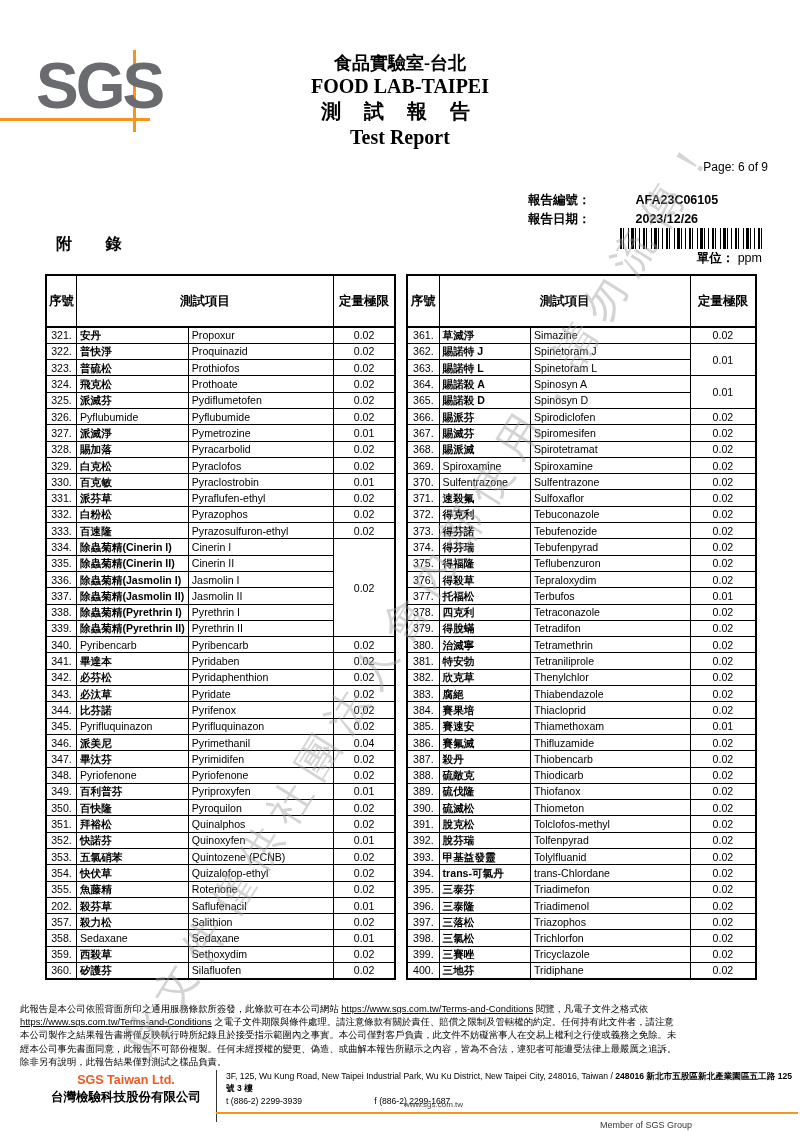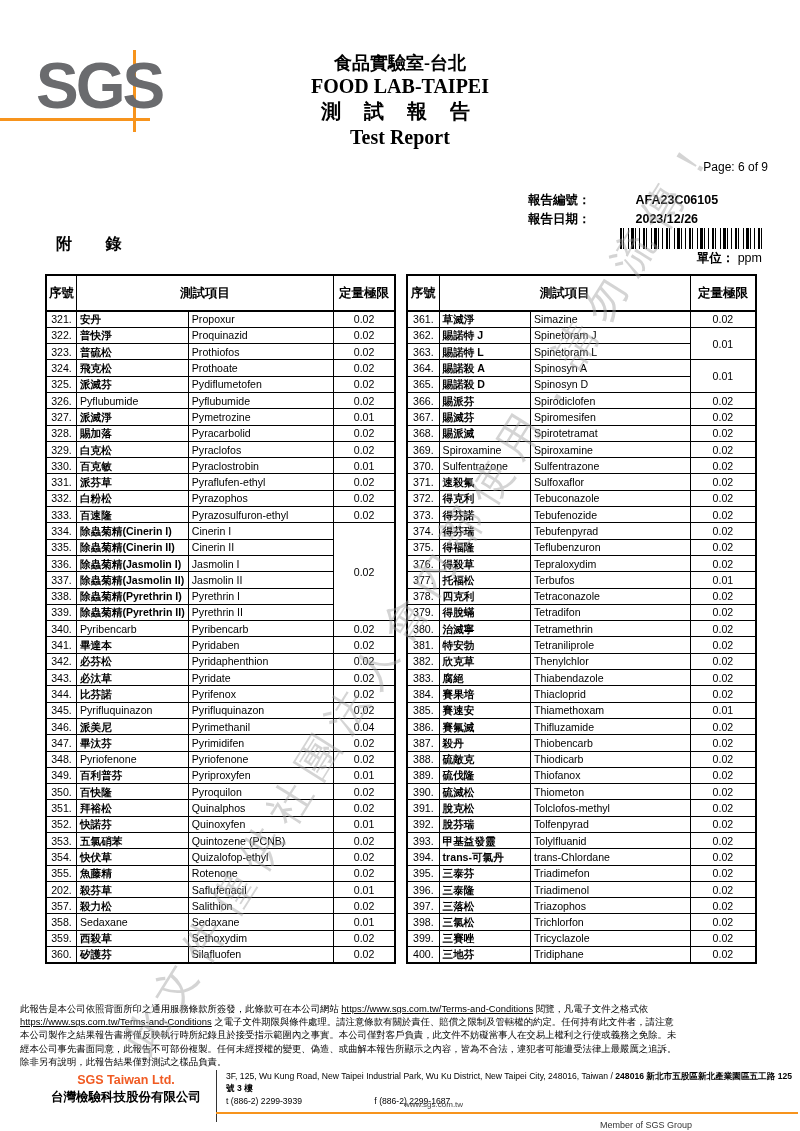--- a/index.html
+++ b/index.html
@@ -38,21 +38,21 @@
 
   .table-title{position:absolute;left:55px;top:250px;font-family:"Liberation Serif",serif;
                font-weight:bold;font-size:13px;text-decoration:underline;}
 
   
   .tables{position:absolute;left:45px;top:274px;width:712px;display:flex;gap:10px;}
   table.rpt{border-collapse:collapse;table-layout:fixed;}
   table.rpt td,table.rpt th{border:1px solid #000;padding:0 3px;overflow:hidden;white-space:nowrap;}
   table.rpt{border:2px solid #000;}
   table.rpt thead th{font-family:"Liberation Serif",serif;font-weight:bold;font-size:12.5px;
-                     height:34px;text-align:center;border-bottom:2px solid #000;padding:0 2px;}
+                     height:34px;text-align:center;border-bottom:2px solid #000;padding:8px 2px;}
   table.rpt thead th.th-no{line-height:15px;}
   table.rpt tbody tr{height:16.3px;}
   table.rpt tbody td{font-size:10.6px;line-height:12px;}
   td.c-no{text-align:center;padding:0 1px;}
   td.c-cn{font-weight:bold;}
   td.c-cn.latin{font-weight:normal;}
   td.c-en{font-weight:normal;}
   td.c-loq{text-align:center;}
 
   

